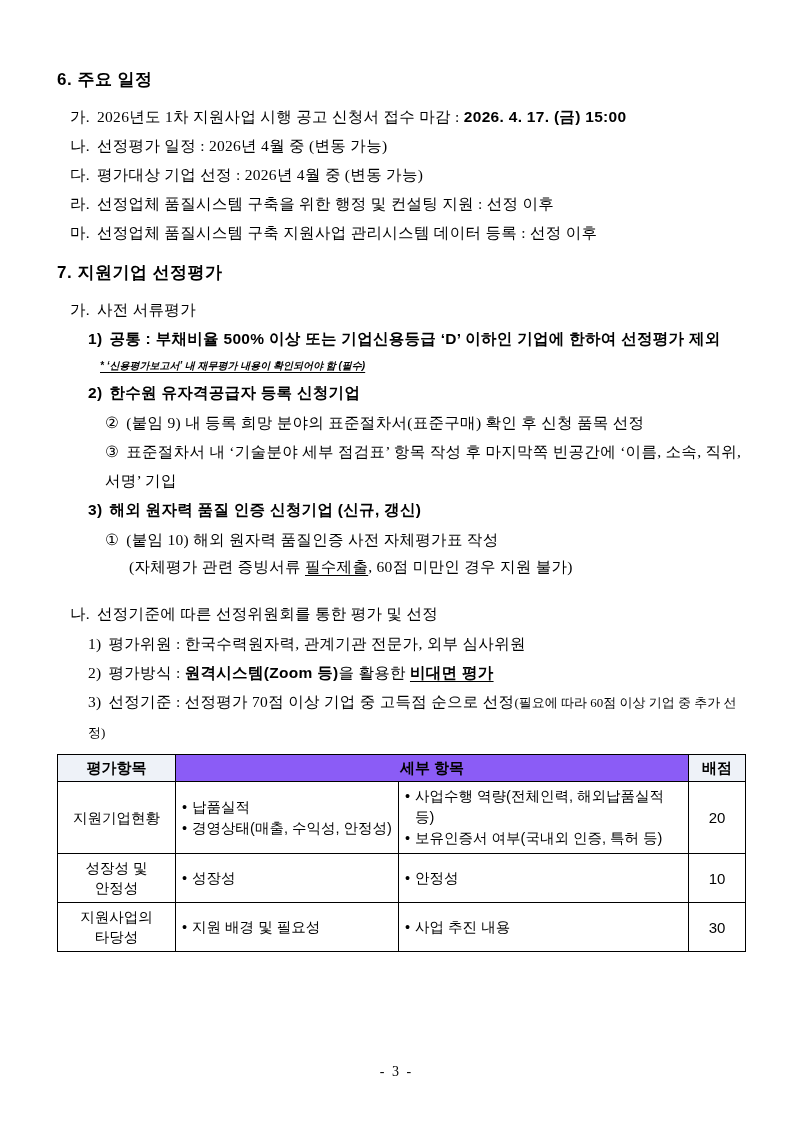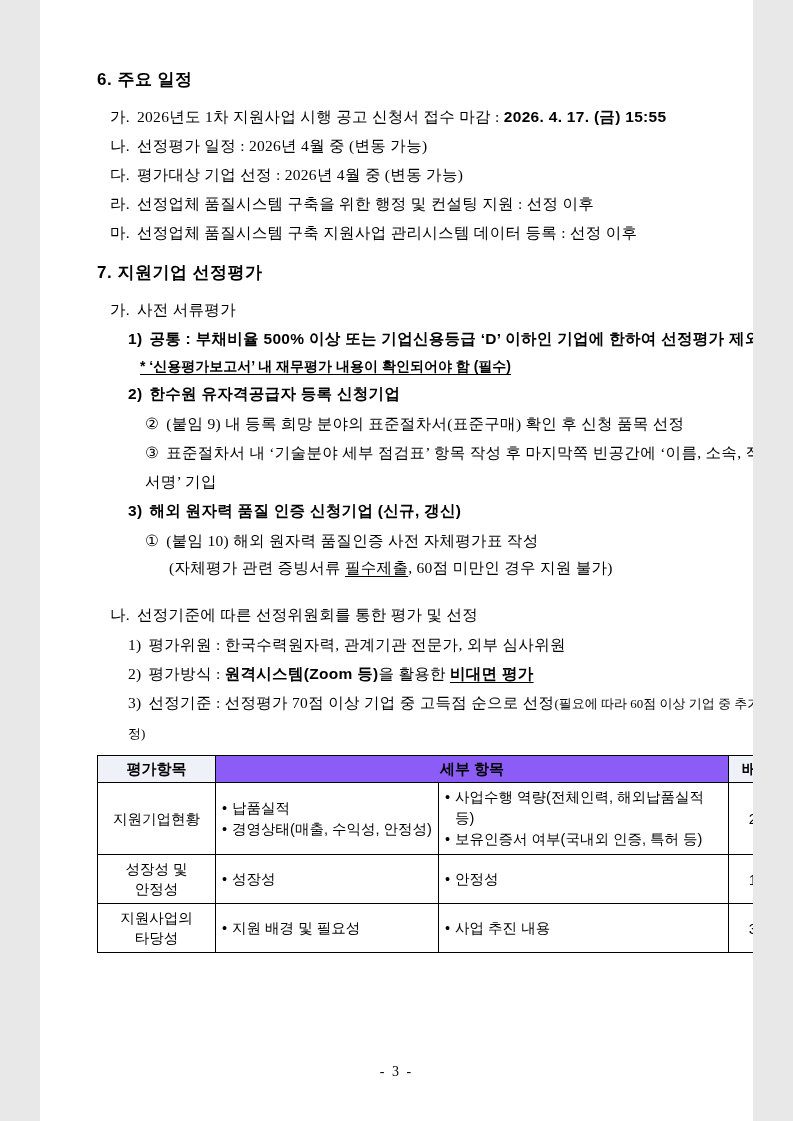--- a/index.html
+++ b/index.html
@@ -1,19 +1,19 @@
 <!DOCTYPE html>
 <html><head>
 <meta charset="utf-8">
 <style>
   * { margin: 0; padding: 0; box-sizing: border-box; }
   html, body { background: #e8e8e8; }
   .page {
     position: relative;
-    width: 713px;
+    width: 793px;
     height: 1121px;
     margin: 0 auto;
     background: #ffffff;
     font-family: "Liberation Serif", "DejaVu Serif", serif;
     color: #000;
     overflow: hidden;
   }
   .content { position: absolute; left: 57px; top: 68px; width: 691px; }
 
   .h1 {
@@ -37,22 +37,23 @@
 
   .marker { margin-right: 7px; }
 
   .b-sans {
     font-family: "Liberation Sans", "DejaVu Sans", sans-serif;
     font-weight: bold;
   }
   .u { text-decoration: underline; text-underline-offset: 3px; }
 
   .note-line {
-    font-size: 14px;
+    font-size: 10px;
     line-height: 24px;
+    font-style: italic;
   }
   .small-paren { font-size: 13px; letter-spacing: 0px; }
 
   .gap4 { }
   .gap6 { margin-top: 19px; }
 
   
   .eval-table {
     margin-top: 7px;
     width: 688px;
@@ -96,21 +97,21 @@
 </style>
 </head>
 <body>
 
 <div class="page">
   <div class="content">
 
     <div class="h1">6. 주요 일정</div>
 
     <div class="line">
-      <span class="ind1"></span><span class="marker">가.</span><span>2026년도 1차 지원사업 시행 공고 신청서 접수 마감 : </span><span class="b-sans">2026. 4. 17. (금) 15:55</span>
+      <span class="ind1"></span><span class="marker">가.</span><span>2026년도 1차 지원사업 시행 공고 신청서 접수 마감 : </span><span class="b-sans">2026. 4. 17. (금) 15:00</span>
     </div>
     <div class="line ind1">
       <span class="marker">나.</span><span>선정평가 일정 : 2026년 4월 중 (변동 가능)</span>
     </div>
     <div class="line ind1">
       <span class="marker">다.</span><span>평가대상 기업 선정 : 2026년 4월 중 (변동 가능)</span>
     </div>
     <div class="line ind1">
       <span class="marker">라.</span><span>선정업체 품질시스템 구축을 위한 행정 및 컨설팅 지원 : 선정 이후</span>
     </div>

